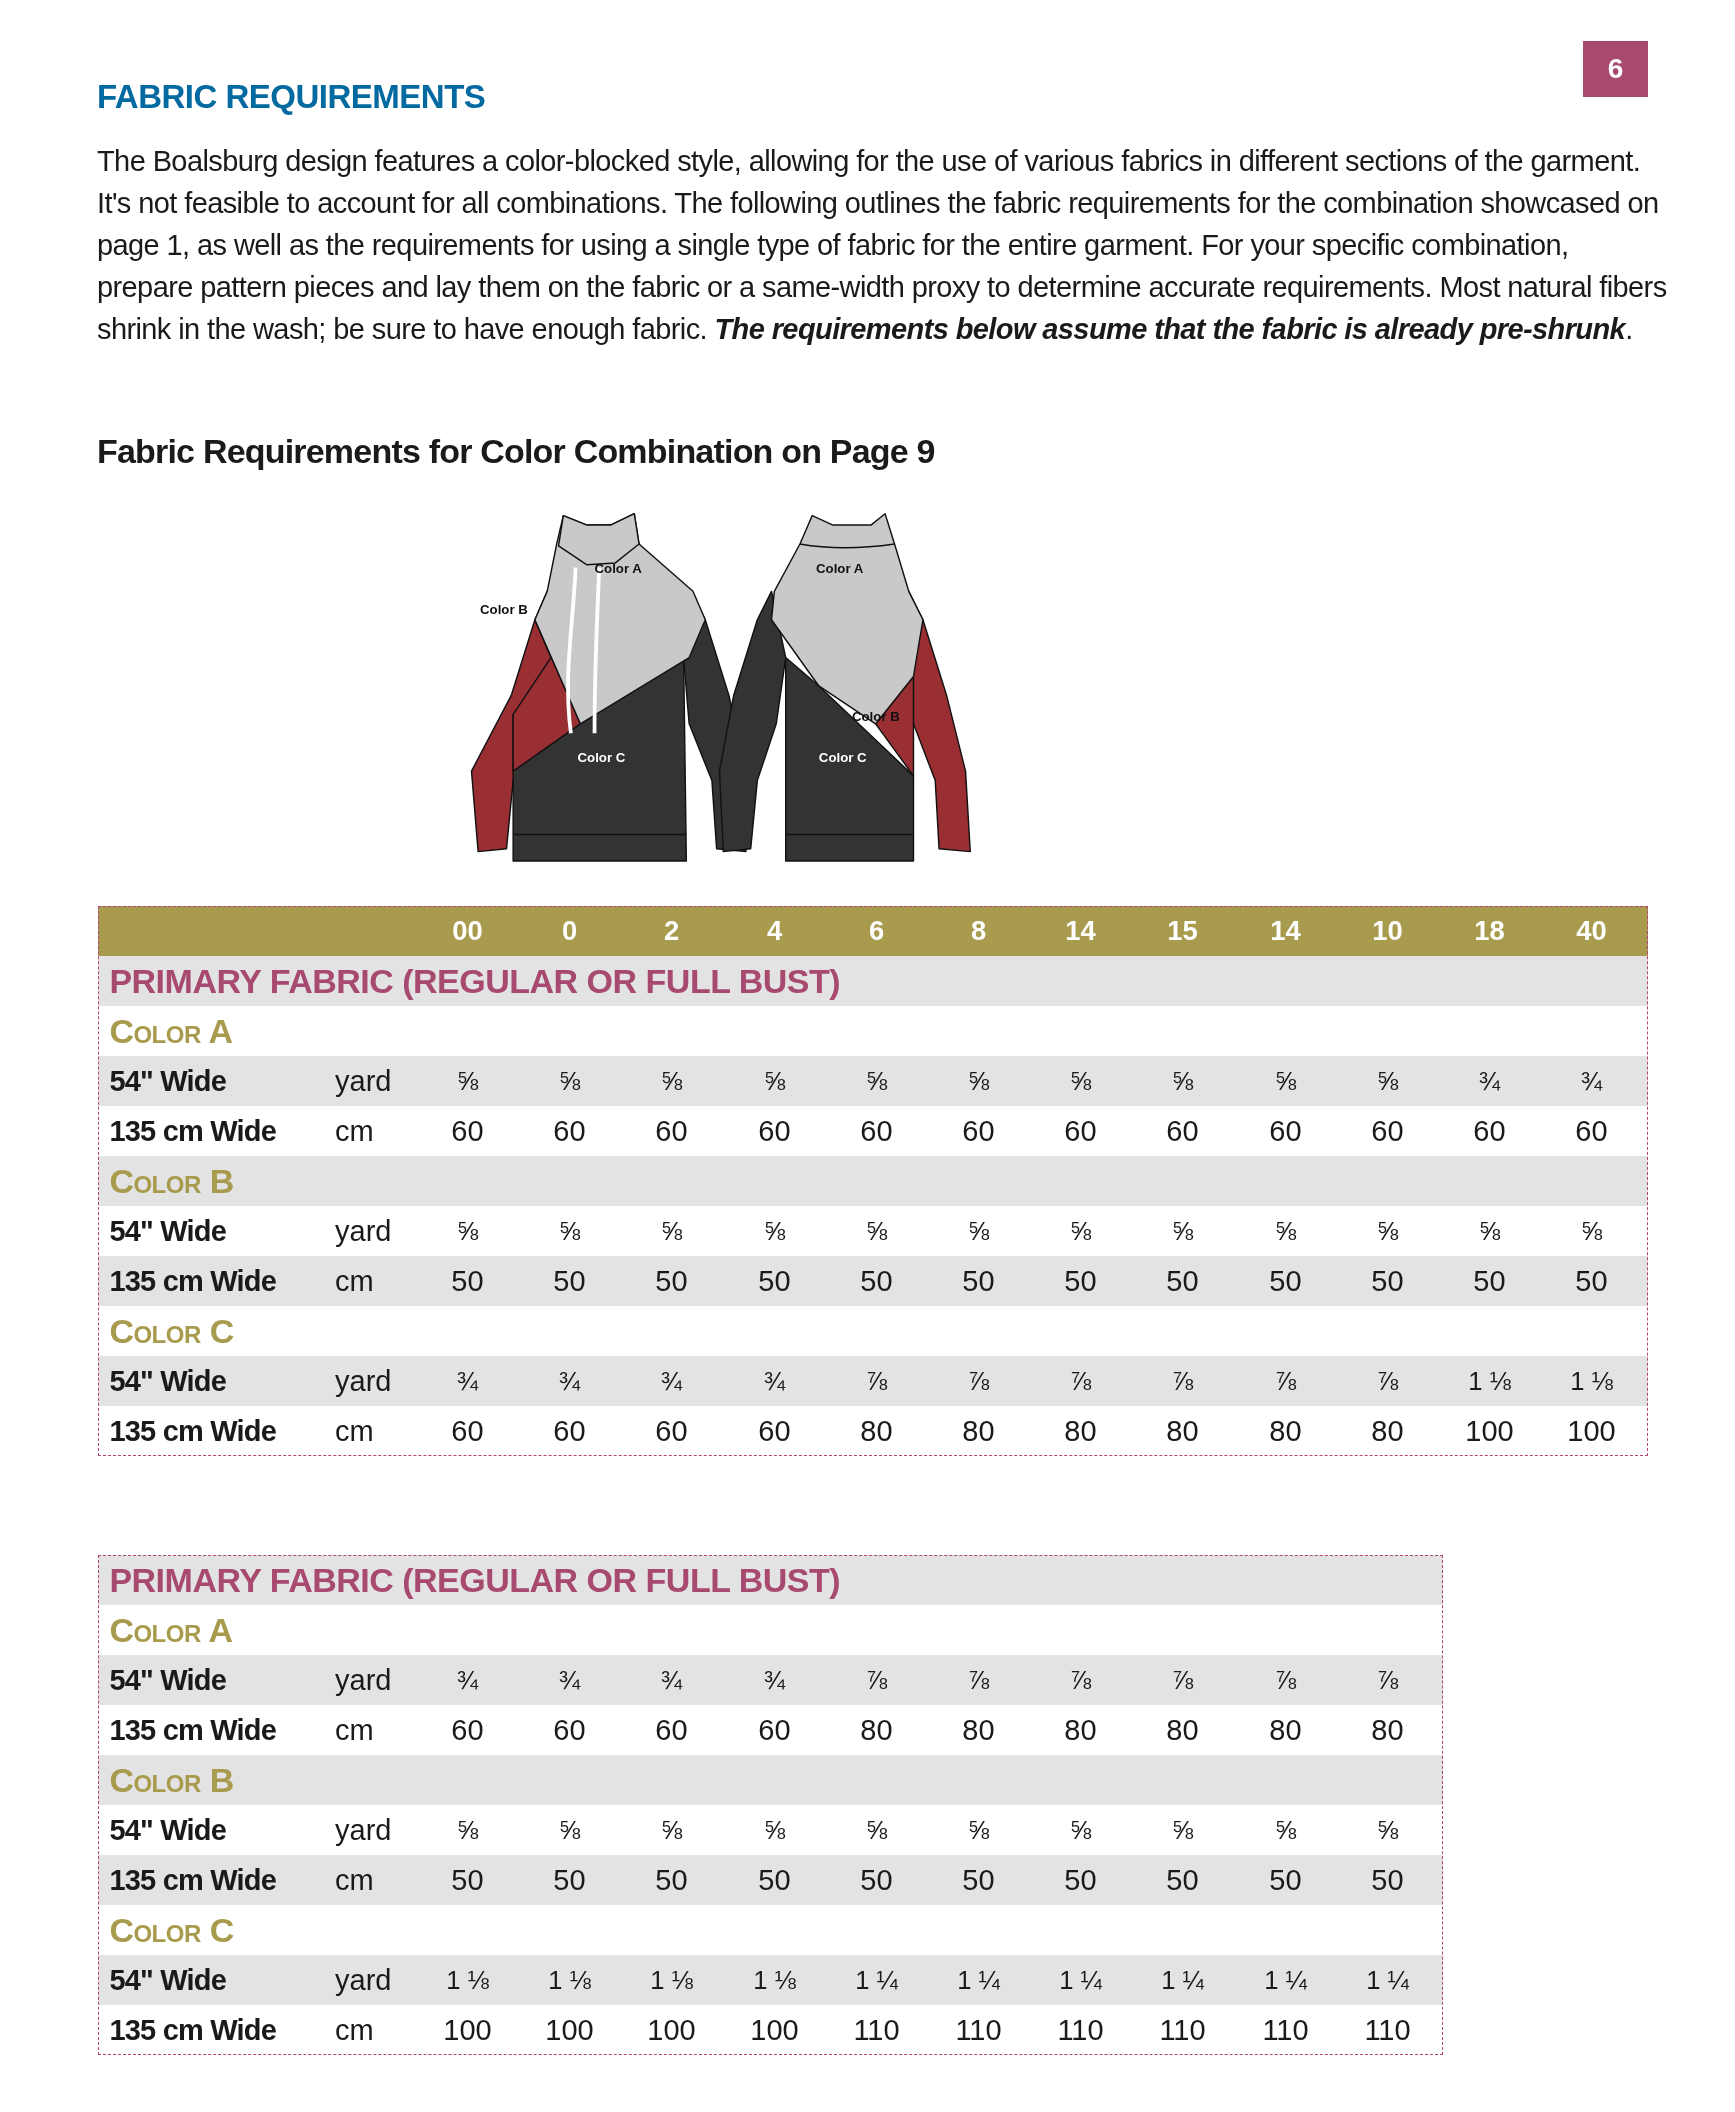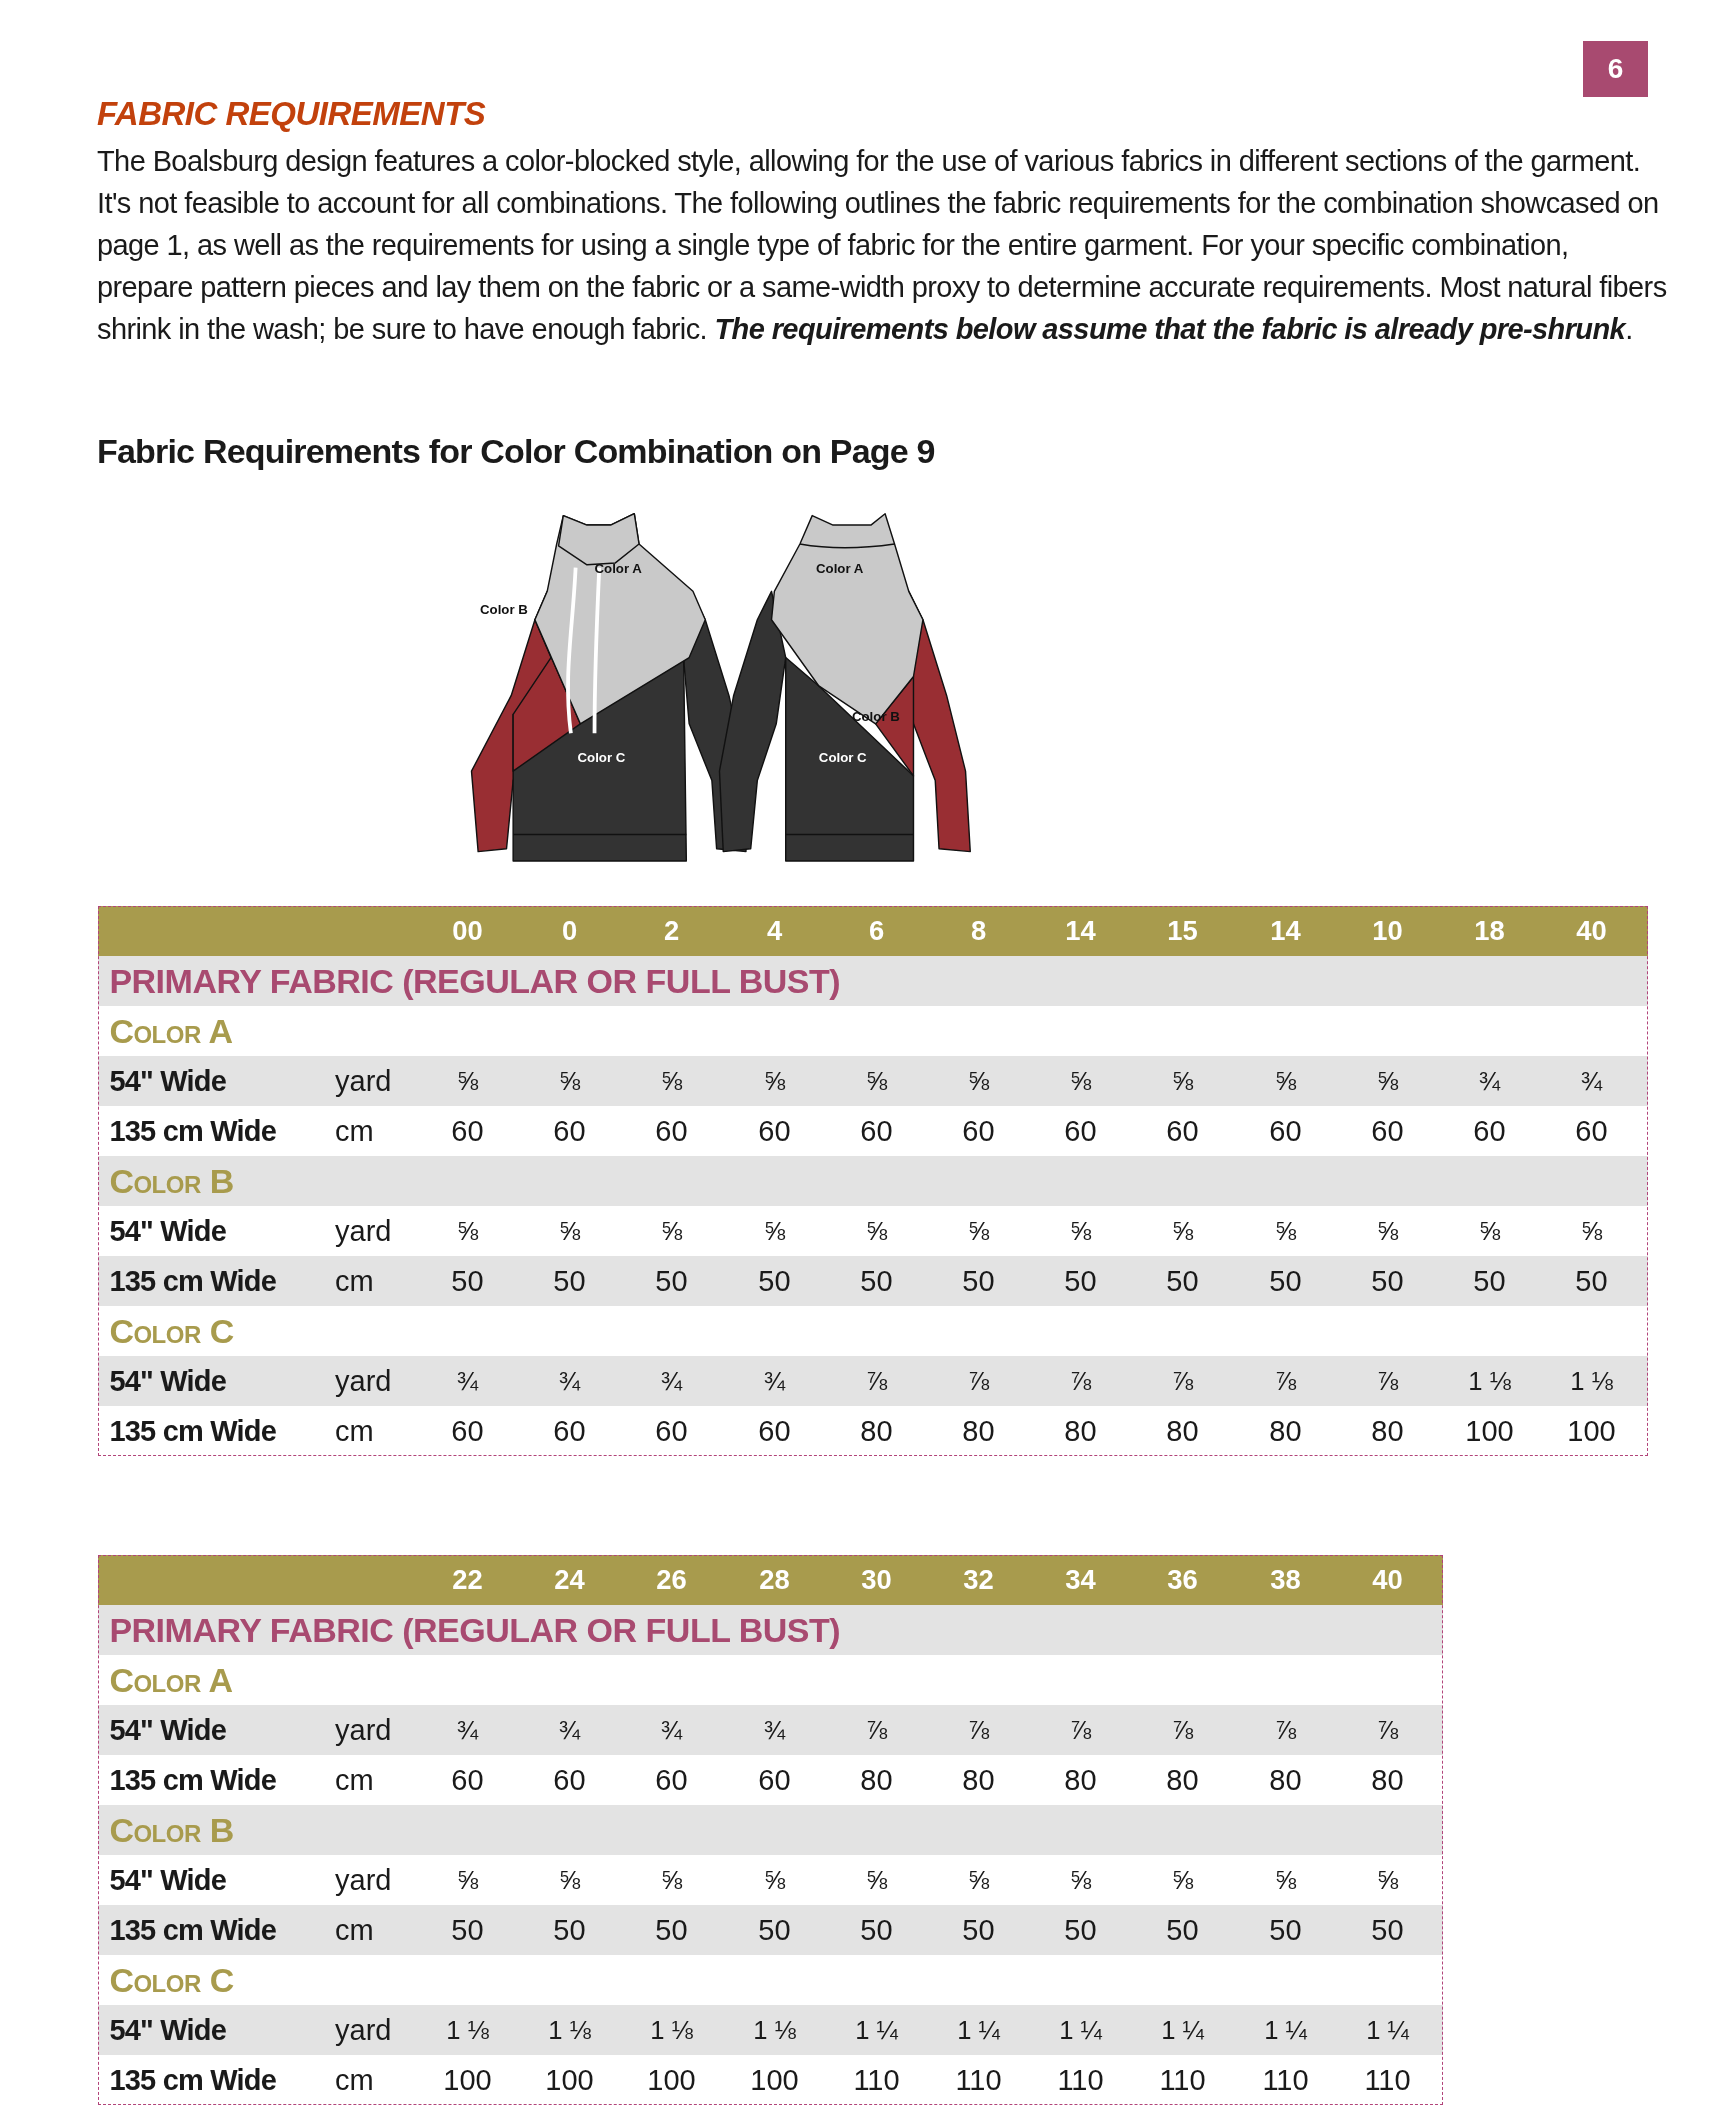--- a/index.html
+++ b/index.html
@@ -1,22 +1,22 @@
 <!DOCTYPE html>
 <html style="font-size:15px"><head>
 <meta charset="utf-8">
 <style>
   html, body { margin:0; padding:0; background:#ffffff; }
   body { width:1736px; height:2112px; position:relative; overflow:hidden;
          font-family:"Liberation Sans", sans-serif; color:#1a1a1a; }
   .page-badge { position:absolute; left:1583px; top:41px; width:65px; height:56px;
          background:#a84a70; color:#fff; font-weight:bold; font-size:28px;
          display:flex; align-items:center; justify-content:center; }
-  .section-title { position:absolute; left:97px; top:95px; font-size:33px; font-weight:bold;
-         color:#c2410c; letter-spacing:-0.5px;font-style:italic; }
+  .section-title { position:absolute; left:97px; top:78px; font-size:33px; font-weight:bold;
+         color:#0369a1; letter-spacing:-0.5px; }
   .intro { position:absolute; left:97px; top:140px; width:1571px; font-size:29px;
          line-height:42px; color:#1a1a1a; letter-spacing:-0.6px; }
   .intro b { font-weight:bold;font-style:italic; }
   .subhead { position:absolute; left:97px; top:432px; font-size:34px; font-weight:bold;
          color:#1a1a1a; letter-spacing:-0.8px; }
   .illus { position:absolute; left:445px; top:487px; width:795px; height:379px; }
   .tbl { position:absolute; left:98px; }
   .tbl .frame { position:absolute; left:0; top:0; right:0; bottom:0;
          border:1.9px dashed #b2447a; pointer-events:none; }
   .row { position:relative; height:50px; display:flex; align-items:center; }
@@ -192,32 +192,20 @@
       <span class="cell" style="left: 983px;">80</span>
       <span class="cell" style="left: 1085px;">80</span>
       <span class="cell" style="left: 1188px;">80</span>
       <span class="cell" style="left: 1290px;">80</span>
       <span class="cell" style="left: 1392px;">100</span>
       <span class="cell" style="left: 1494px;">100</span>
     </div>
     <div class="frame"></div>
   </div>
 <div class="tbl" id="tbl1" style="top:1555px; width:1345px;">
-    <div class="row hdr">
-      <span class="hcell" style="left: 370px;">22</span>
-      <span class="hcell" style="left: 472px;">24</span>
-      <span class="hcell" style="left: 574px;">26</span>
-      <span class="hcell" style="left: 677px;">28</span>
-      <span class="hcell" style="left: 779px;">30</span>
-      <span class="hcell" style="left: 881px;">32</span>
-      <span class="hcell" style="left: 983px;">34</span>
-      <span class="hcell" style="left: 1085px;">36</span>
-      <span class="hcell" style="left: 1188px;">38</span>
-      <span class="hcell" style="left: 1290px;">40</span>
-    </div>
     <div class="row gray">
       <span class="fabric">PRIMARY FABRIC (REGULAR OR FULL BUST)</span>
     </div>
     <div class="row white">
       <span class="colorlbl">Color A</span>
     </div>
     <div class="row gray">
       <span class="wlabel">54" Wide</span>
       <span class="unit">yard</span>
       <span class="cell frac" style="left: 370px;">¾</span>

